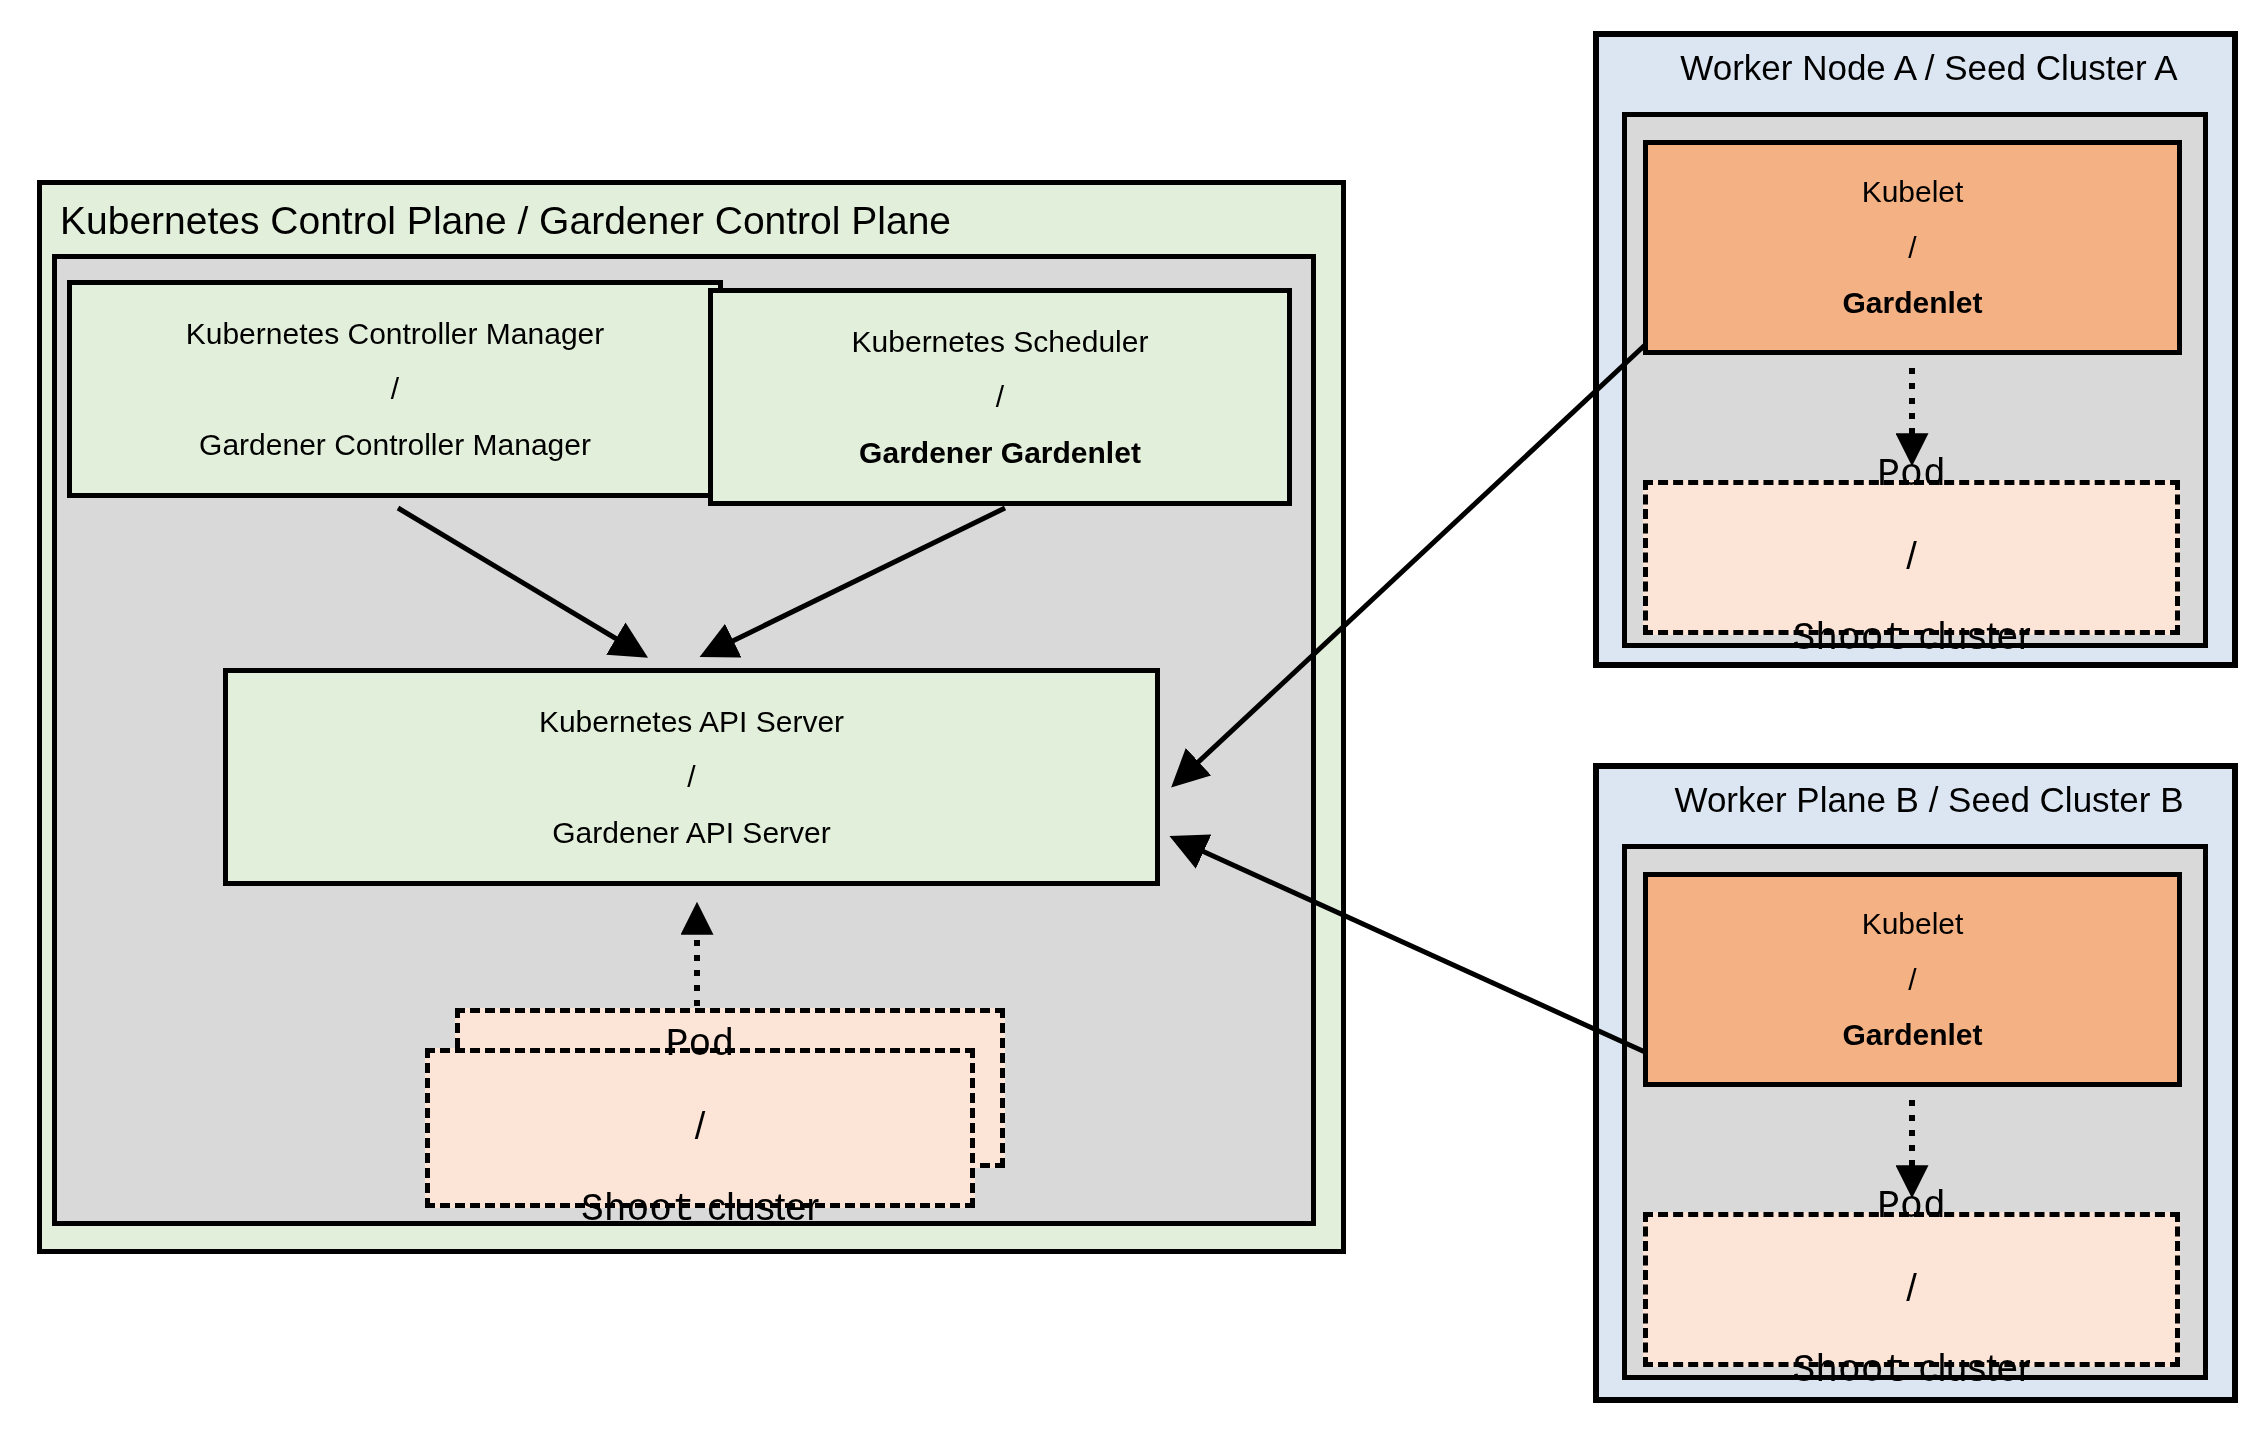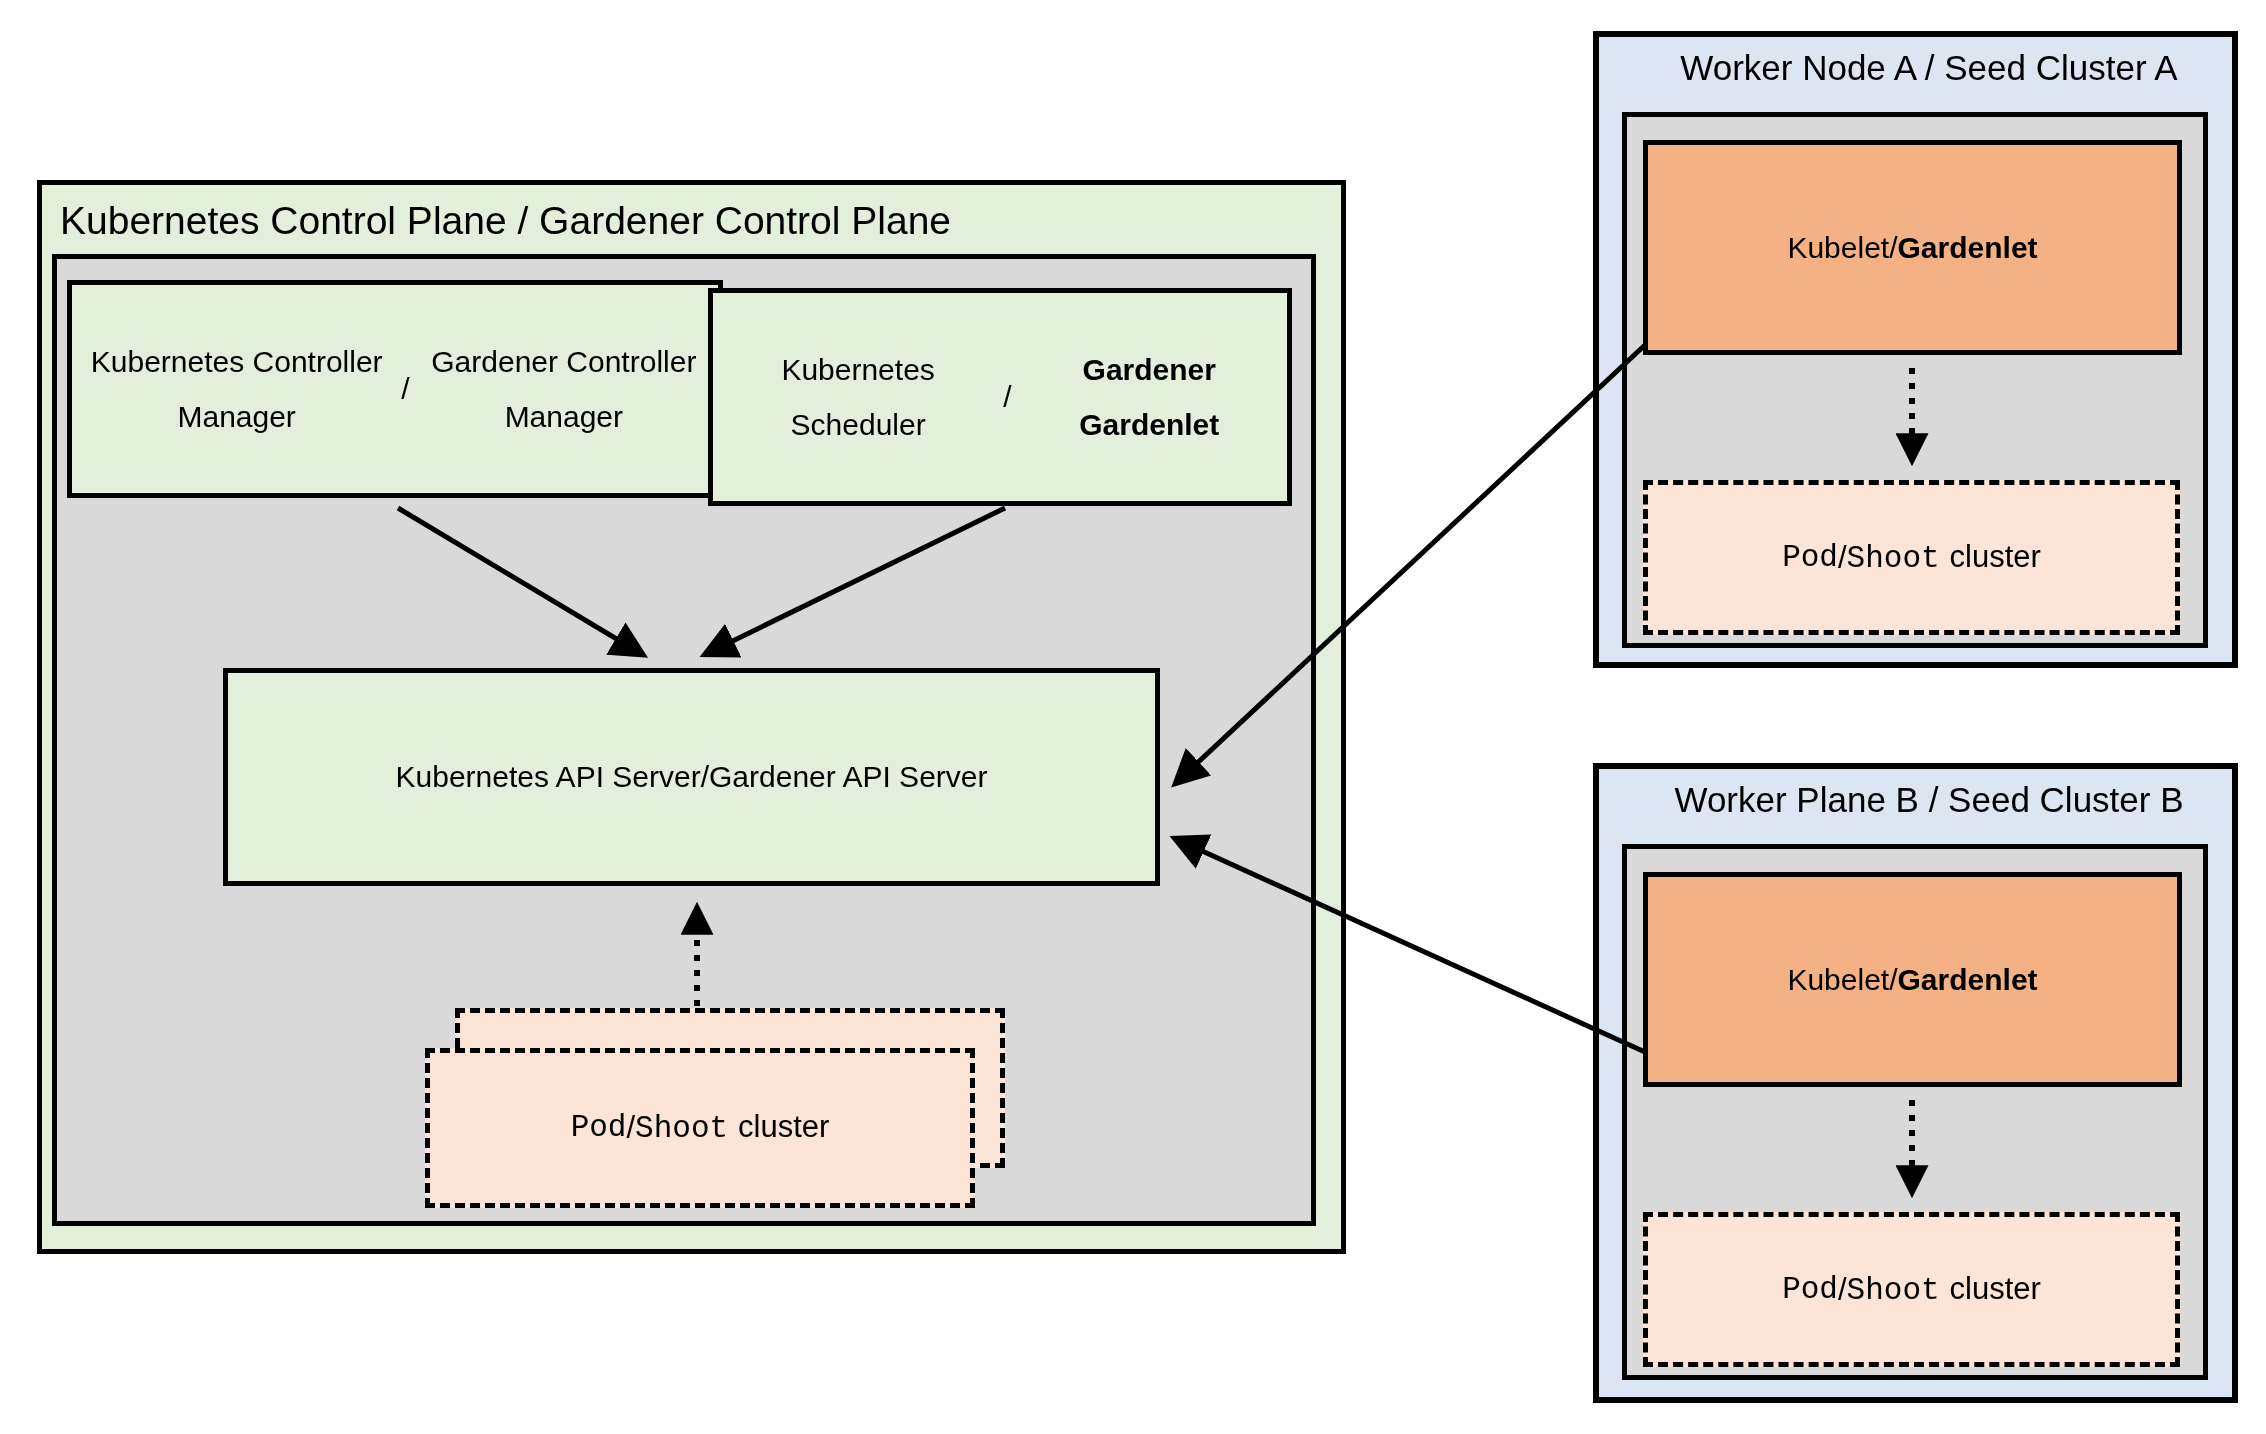--- a/index.html
+++ b/index.html
@@ -13,26 +13,26 @@
   .abs{position:absolute;box-sizing:border-box;}
   .panel{border:5px solid var(--line);}
   .panel-thick{border:6px solid var(--line);}
   .green{background:var(--green-light);}
   .gray{background:var(--panel-gray);}
   .blue{background:var(--blue-light);}
   .orange{background:var(--orange);}
   .peach{background:var(--peach);}
   .dashed{border:5px dashed var(--line);}
   .label-box{
-    display:flex;flex-direction:row;
+    display:flex;flex-direction:column;
     align-items:center;justify-content:center;
     text-align:center;
   }
   .node-label{font-size:30px;line-height:1.85;}
-  .pod-label{font-size:31px;line-height:1.6;}
+  .pod-label{font-size:38px;line-height:1.6;gap:20px;}
   .mono{font-family:"Liberation Mono",monospace;}
   .bold{font-weight:bold;}
   .cp-title{
     font-size:39px;
     padding:14px 0 0 18px;
     white-space:nowrap;
   }
   .worker-title{
     font-size:35px;
     padding-top:11px;

